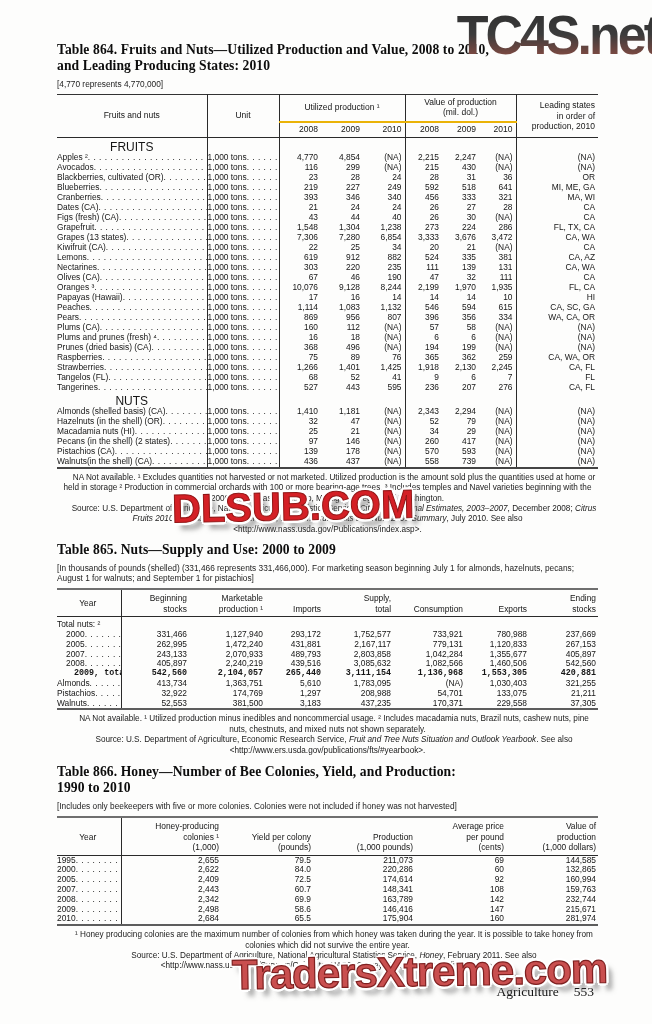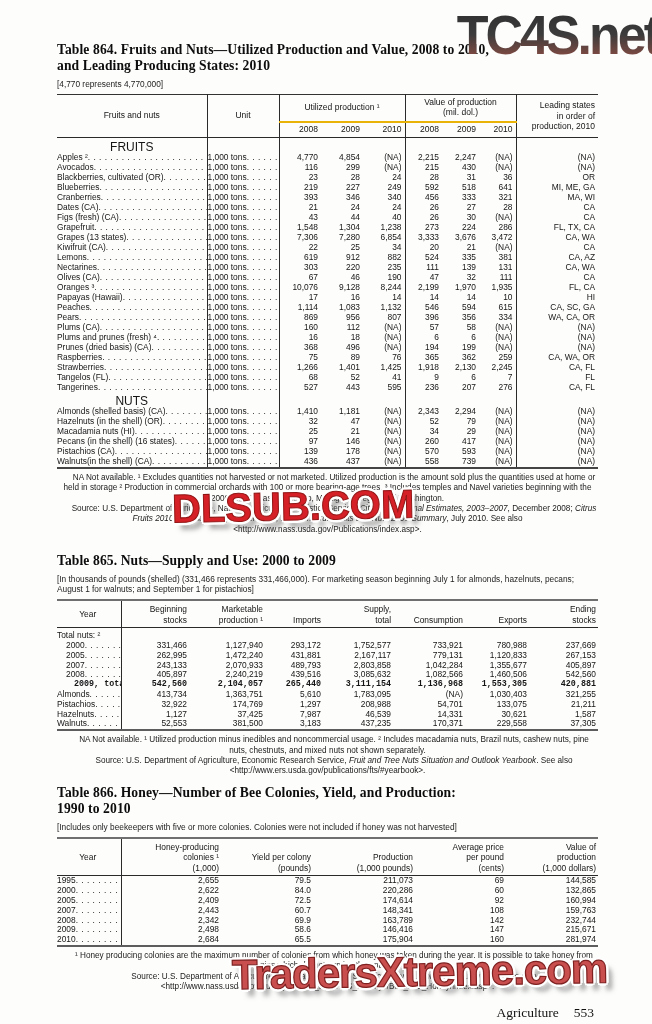--- a/index.html
+++ b/index.html
@@ -16,21 +16,21 @@
   
   .ttl {
     font-family:"Liberation Serif", serif;
     font-weight:700;
     font-size:13.6px;
     line-height:16px;
     letter-spacing:.1px;
     color:#0d0d0d;
   }
   .t864-ttl { margin-top:42px; }
-  .t865-ttl { margin-top:18px; }
+  .t865-ttl { margin-top:7px; }
   .t866-ttl { margin-top:8px; }
   .note { font-size:8.3px; line-height:10px; margin-top:5px; color:#1c1c1c; }
 
   
   table { border-collapse:collapse; table-layout:fixed; width:541px; }
   th, td {
     font-size:8.4px;
     line-height:9.8px;
     font-weight:400;
     padding:0;
@@ -765,21 +765,21 @@
           <td class="num">21</td>
           <td class="num bR">(NA)</td>
           <td class="num">34</td>
           <td class="num">29</td>
           <td class="num bR">(NA)</td>
           <td class="num">(NA)</td>
         </tr>
         <tr>
           <td class="bR">
             <span class="lead">
-              <span class="lt">Pecans (in the shell) (16 states)</span>
+              <span class="lt">Pecans (in the shell) (2 states)</span>
               <span class="dots"></span>
             </span>
           </td>
           <td class="bR">
             <span class="lead">
               <span class="lt">1,000 tons</span>
               <span class="dots"></span>
             </span>
           </td>
           <td class="num">97</td>
@@ -984,35 +984,20 @@
           <td class="num">174,769</td>
           <td class="num">1,297</td>
           <td class="num">208,988</td>
           <td class="num">54,701</td>
           <td class="num">133,075</td>
           <td class="num">21,211</td>
         </tr>
         <tr>
           <td class="bR">
             <span class="lead">
-              <span class="lt">Hazelnuts</span>
-              <span class="dots"></span>
-            </span>
-          </td>
-          <td class="num">1,127</td>
-          <td class="num">37,425</td>
-          <td class="num">7,987</td>
-          <td class="num">46,539</td>
-          <td class="num">14,331</td>
-          <td class="num">30,621</td>
-          <td class="num">1,587</td>
-        </tr>
-        <tr>
-          <td class="bR">
-            <span class="lead">
               <span class="lt">Walnuts</span>
               <span class="dots"></span>
             </span>
           </td>
           <td class="num">52,553</td>
           <td class="num">381,500</td>
           <td class="num">3,183</td>
           <td class="num">437,235</td>
           <td class="num">170,371</td>
           <td class="num">229,558</td>

